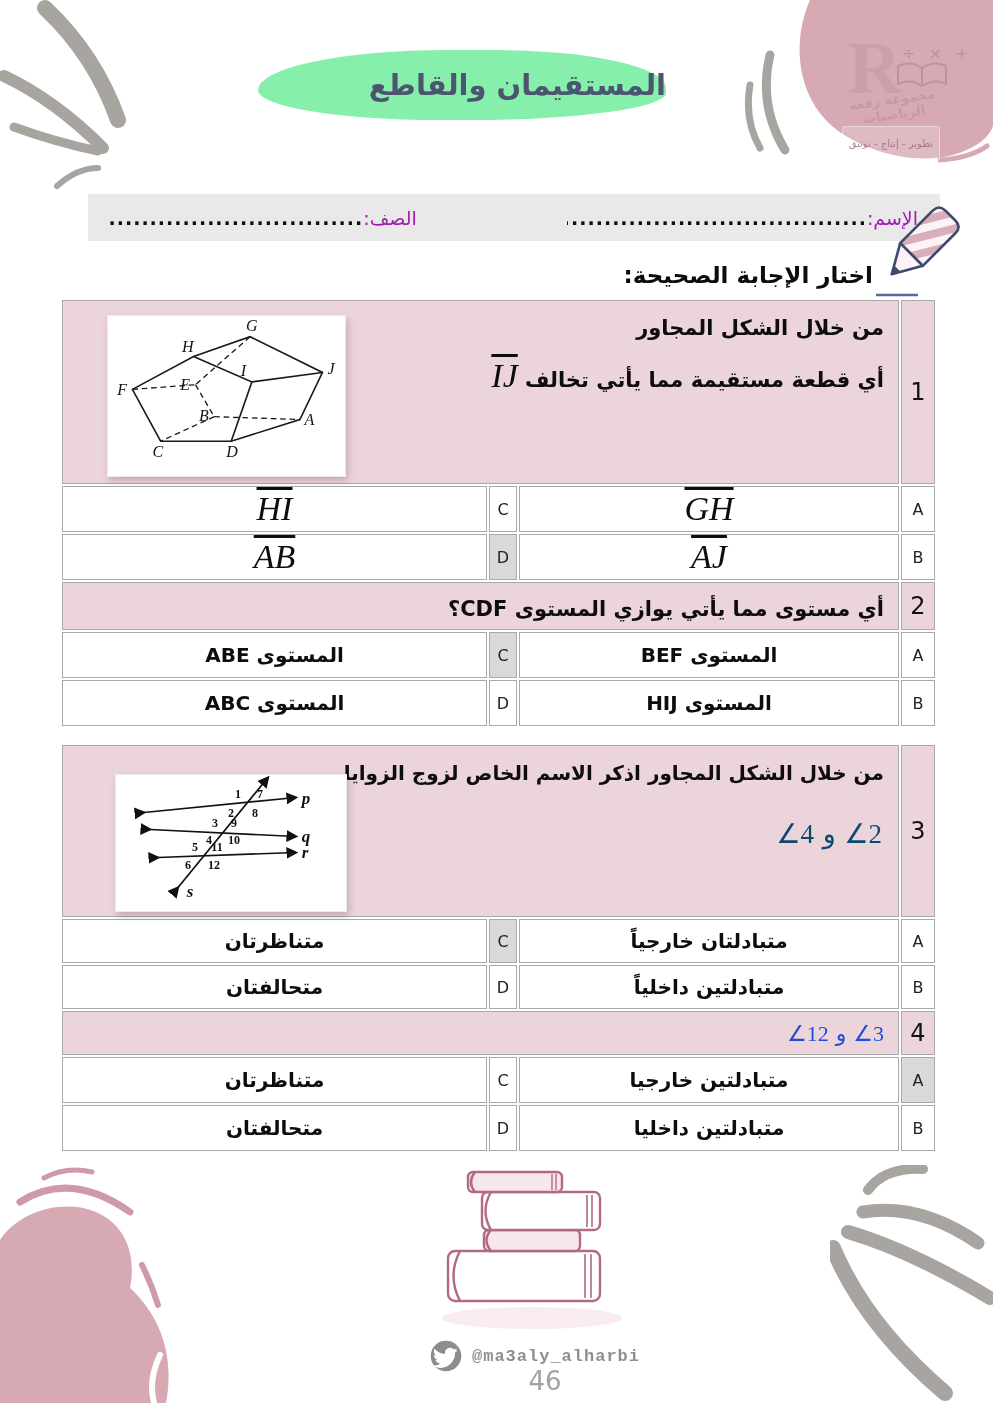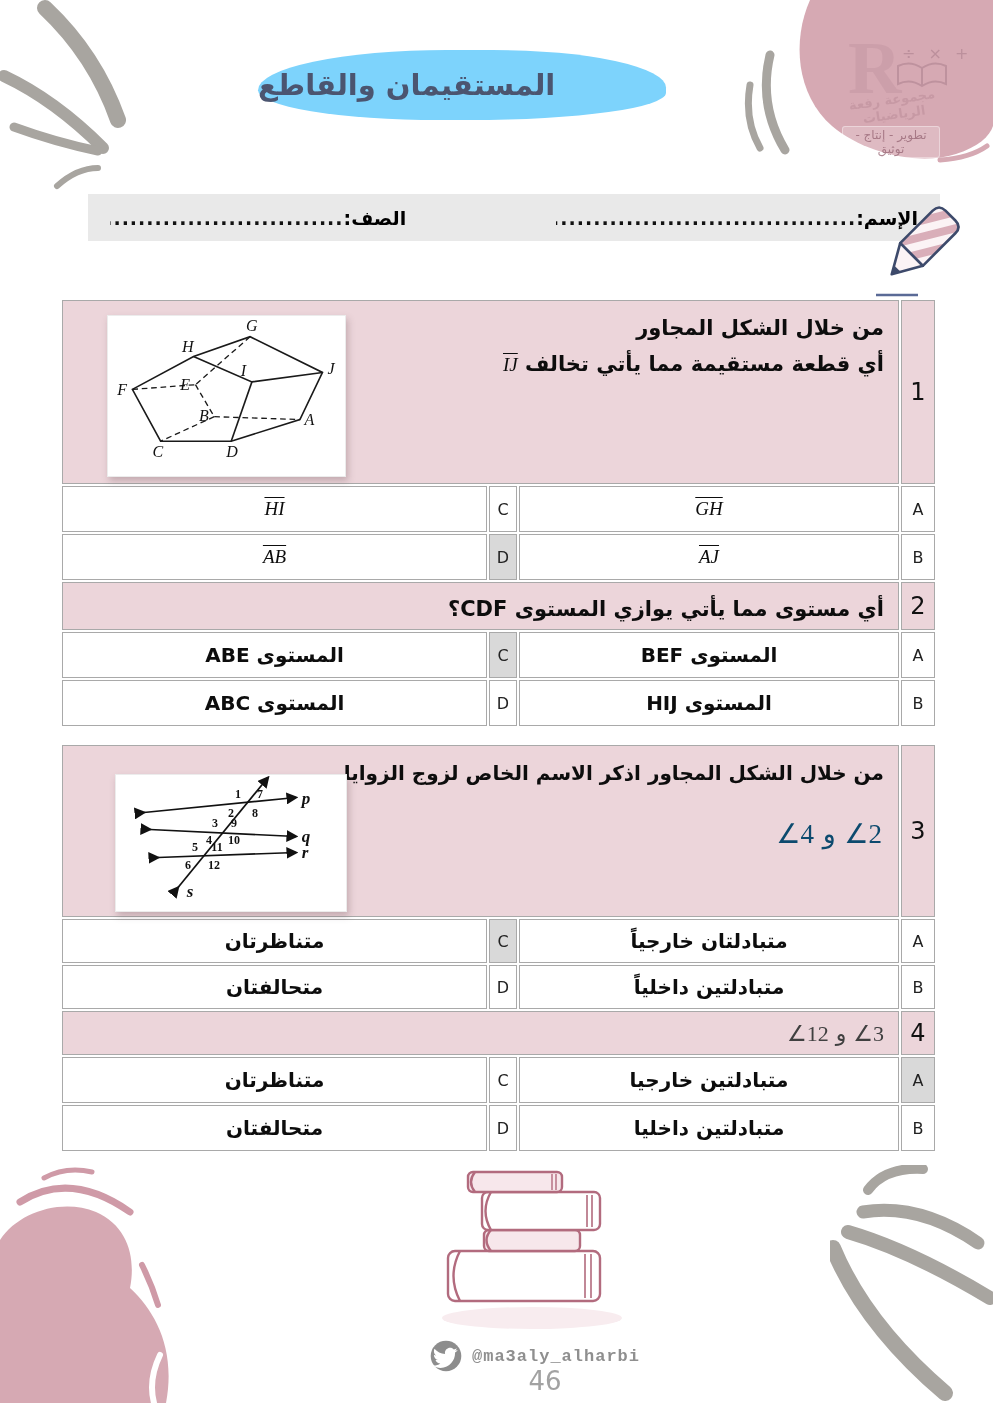--- a/index.html
+++ b/index.html
@@ -4,58 +4,58 @@
 <style>
   html,body{margin:0;padding:0;background:#ffffff;}
   body{font-family:"DejaVu Sans",sans-serif;}
   #page{position:relative;width:993px;height:1403px;background:#fff;overflow:hidden;margin:0 auto;}
 
   
   .absvg{position:absolute;}
 
   
   .title-blob{position:absolute;left:258px;top:50px;width:408px;height:70px;
-    background:#7dd3fc;border-radius:50% 46% 52% 48% / 62% 58% 42% 46%;
-    display:flex;align-items:center;justify-content:flex-start;}
+    background:#86efac;border-radius:50% 46% 52% 48% / 62% 58% 42% 46%;
+    display:flex;align-items:center;justify-content:flex-end;}
   .title-text{color:#4b5570;font-size:29px;font-weight:bold;direction:rtl;}
 
   
   .wm{position:absolute;color:#b98a97;opacity:.55;direction:rtl;text-align:center;}
   .wm-r{left:848px;top:26px;font-family:"Liberation Serif",serif;font-size:74px;font-weight:bold;opacity:.45;color:#c294a1;}
   .wm-brand{left:828px;top:92px;width:130px;font-size:13px;font-weight:bold;transform:rotate(-8deg);opacity:.5;}
-  .wm-banner{left:842px;top:126px;width:92px;font-size:12px;background:rgba(255,255,255,.25);
-    border:1px solid rgba(255,255,255,.5);border-radius:3px;padding:1px 2px;opacity:.8;color:#9c6e7c;}
+  .wm-banner{left:842px;top:126px;width:92px;font-size:10px;background:rgba(255,255,255,.25);
+    border:1px solid rgba(255,255,255,.5);border-radius:3px;padding:11px 2px;opacity:.8;color:#9c6e7c;}
 
   
   .name-bar{position:absolute;left:88px;top:194px;width:852px;height:47px;background:#e9e9e9;
     direction:rtl;display:flex;align-items:center;padding:0 22px;box-sizing:border-box;font-size:19px;}
-  .nb-label{font-weight:bold;color:#000000;white-space:nowrap;}
+  .nb-label{font-weight:normal;color:#a21caf;white-space:nowrap;}
   .nb-dots{color:#111;font-weight:bold;letter-spacing:1px;overflow:hidden;white-space:nowrap;}
   .nb-gap{width:150px;flex:0 0 auto;}
 
   
   .instruction{position:absolute;right:120px;top:262px;font-size:23px;font-weight:bold;color:#0c0c0c;direction:rtl;}
 
   
   .qtable{position:absolute;left:62px;width:873px;display:grid;direction:rtl;
     grid-template-columns:34px 380px 28px 1fr;gap:2px;background:#fff;}
   #table1{top:300px;grid-template-rows:184px 46px 46px 48px 46px 46px;}
   #table2{top:745px;grid-template-rows:172px 44px 44px 44px 46px 46px;}
   .cell{border:1px solid #a9a9a9;background:#fff;display:flex;align-items:center;justify-content:center;box-sizing:border-box;}
   .qnum{background:#ecd5da;font-size:24px;color:#111;}
   .qtext{background:#ecd5da;grid-column:2/5;position:relative;justify-content:flex-start;align-items:flex-start;
     padding:10px 14px;direction:rtl;}
   .qhead-lines{color:#0d0d0d;font-size:21px;font-weight:600;line-height:1.7;text-align:right;}
   .letter{font-size:16px;color:#222;}
   .hl{background:#d9d9d9;}
   .opt{font-size:20px;font-weight:bold;color:#0d0d0d;direction:rtl;}
-  .seg{font-family:"Liberation Serif",serif;font-style:italic;font-weight:normal;font-size:19px;text-decoration:overline;direction:ltr;}
+  .seg{font-family:"Liberation Serif",serif;font-style:italic;font-weight:normal;font-size:34px;text-decoration:overline;direction:ltr;}
   .pairline{position:absolute;left:auto;right:16px;top:72px;font-size:27px;color:#0c4a6e;direction:rtl;}
   .pairline .math, .pairsmall .math{font-family:"Liberation Serif",serif;direction:ltr;unicode-bidi:isolate;display:inline-block;}
-  .pairsmall{font-size:22px;color:#404040;direction:rtl;padding-top:2px;}
+  .pairsmall{font-size:22px;color:#1d4ed8;direction:rtl;padding-top:2px;}
   .figcard{position:absolute;background:#fff;border:1px solid #ececec;box-shadow:2px 4px 7px rgba(90,60,70,.28);}
   #fig1{left:44px;top:14px;width:237px;height:160px;}
   #fig2{left:52px;top:28px;width:230px;height:136px;}
 
   
   .tw-row{position:absolute;left:0;top:1340px;width:1070px;display:flex;align-items:center;justify-content:center;gap:10px;}
   .tw-handle{font-family:Liberation Mono, monospace;font-size:17px;font-weight:bold;color:#8f8f8f;letter-spacing:1px;}
   .page-num{position:absolute;left:0;top:1366px;width:1090px;text-align:center;font-size:26px;color:#a2a2a2;}
 </style>
 </head>
@@ -110,20 +110,21 @@
         <line x1="24" y1="70" x2="68" y2="-4" stroke="#d9aeb9" stroke-width="8"></line>
         <line x1="40" y1="74" x2="84" y2="0" stroke="#d9aeb9" stroke-width="8"></line>
       </g>
       <path d="M32,58 L32,12 Q32,3 41,3 L55,3 Q64,3 64,12 L64,58 Z" fill="none" stroke="#3d4a6b" stroke-width="2.6" stroke-linejoin="round"></path>
       <path d="M32,58 L64,58 L48,86 Z" fill="#fbf3f5" stroke="#3d4a6b" stroke-width="2.6" stroke-linejoin="round"></path>
       <path d="M43.5,78 L52.5,78 L48,86 Z" fill="#3d4a6b"></path>
     </g>
     <line x1="4" y1="95" x2="46" y2="95" stroke="#5a6a96" stroke-width="2.6"></line>
   </svg>
 
+  <div class="instruction">اختار الإجابة الصحيحة:</div>
 
   <div id="table1" class="qtable">
 
     <div class="cell qnum">1</div>
     <div class="cell qtext">
       <div class="qhead-lines">
         <div>من خلال الشكل المجاور</div>
         <div>
           <span>أي قطعة مستقيمة مما يأتي تخالف</span>
           <bdi dir="ltr" class="seg">IJ</bdi>

